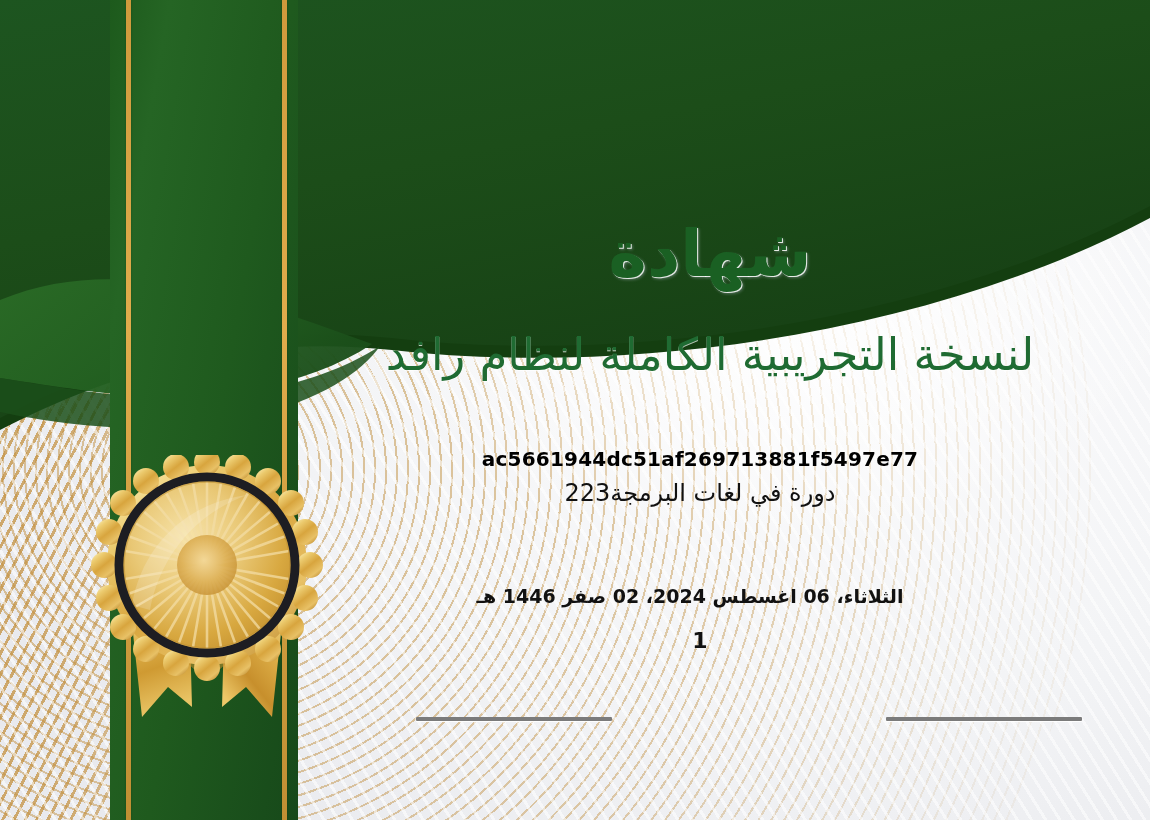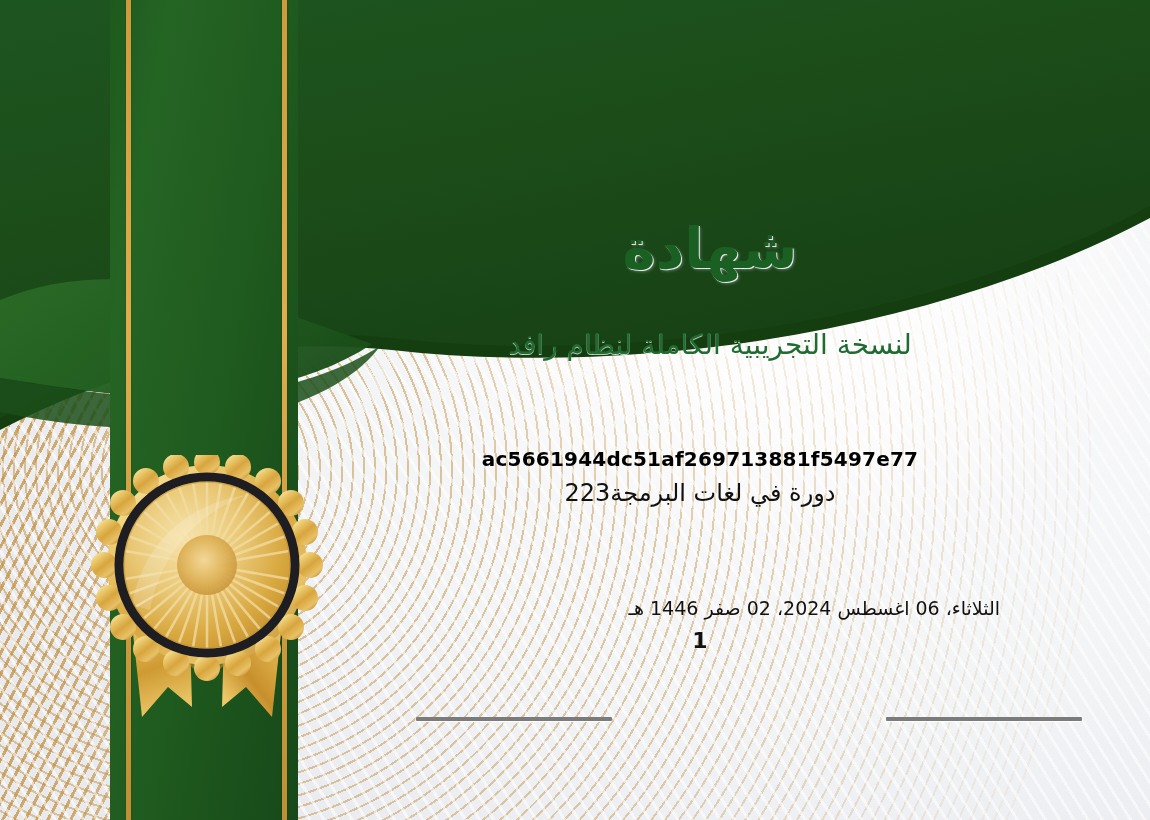--- a/index.html
+++ b/index.html
@@ -128,34 +128,34 @@
     height: 300px;
   }
 
   
   .title {
     position: absolute;
     left: 330px;
     top: 218px;
     width: 760px;
     text-align: center;
-    font-size: 56px;
+    font-size: 65px;
     font-weight: bold;
     color: #1a6023;
     letter-spacing: 0.5px;
     text-shadow: 1px 1px 0 rgba(255,255,255,0.85), 2px 2px 3px rgba(160,170,180,0.45);
     line-height: 1.1;
   }
   .subtitle {
     position: absolute;
     left: 330px;
     top: 327px;
     width: 760px;
     text-align: center;
-    font-size: 28px;
+    font-size: 45px;
     font-weight: normal;
     color: #1f6b32;
     line-height: 1.25;
     text-shadow: 0 1px 0 rgba(255,255,255,0.7);
   }
   .hash {
     position: absolute;
     left: 400px;
     top: 447px;
     width: 600px;
@@ -172,25 +172,25 @@
     top: 479px;
     width: 600px;
     text-align: center;
     font-size: 24px;
     font-weight: normal;
     color: #111111;
   }
   .date {
     position: absolute;
     left: 380px;
-    top: 597px;
+    top: 585px;
     width: 620px;
-    text-align: right;
+    text-align: center;
     font-size: 19px;
-    font-weight: normal;
+    font-weight: bold;
     color: #111111;
   }
   .serial {
     position: absolute;
     left: 400px;
     top: 628px;
     width: 600px;
     text-align: center;
     font-size: 22px;
     font-weight: bold;

